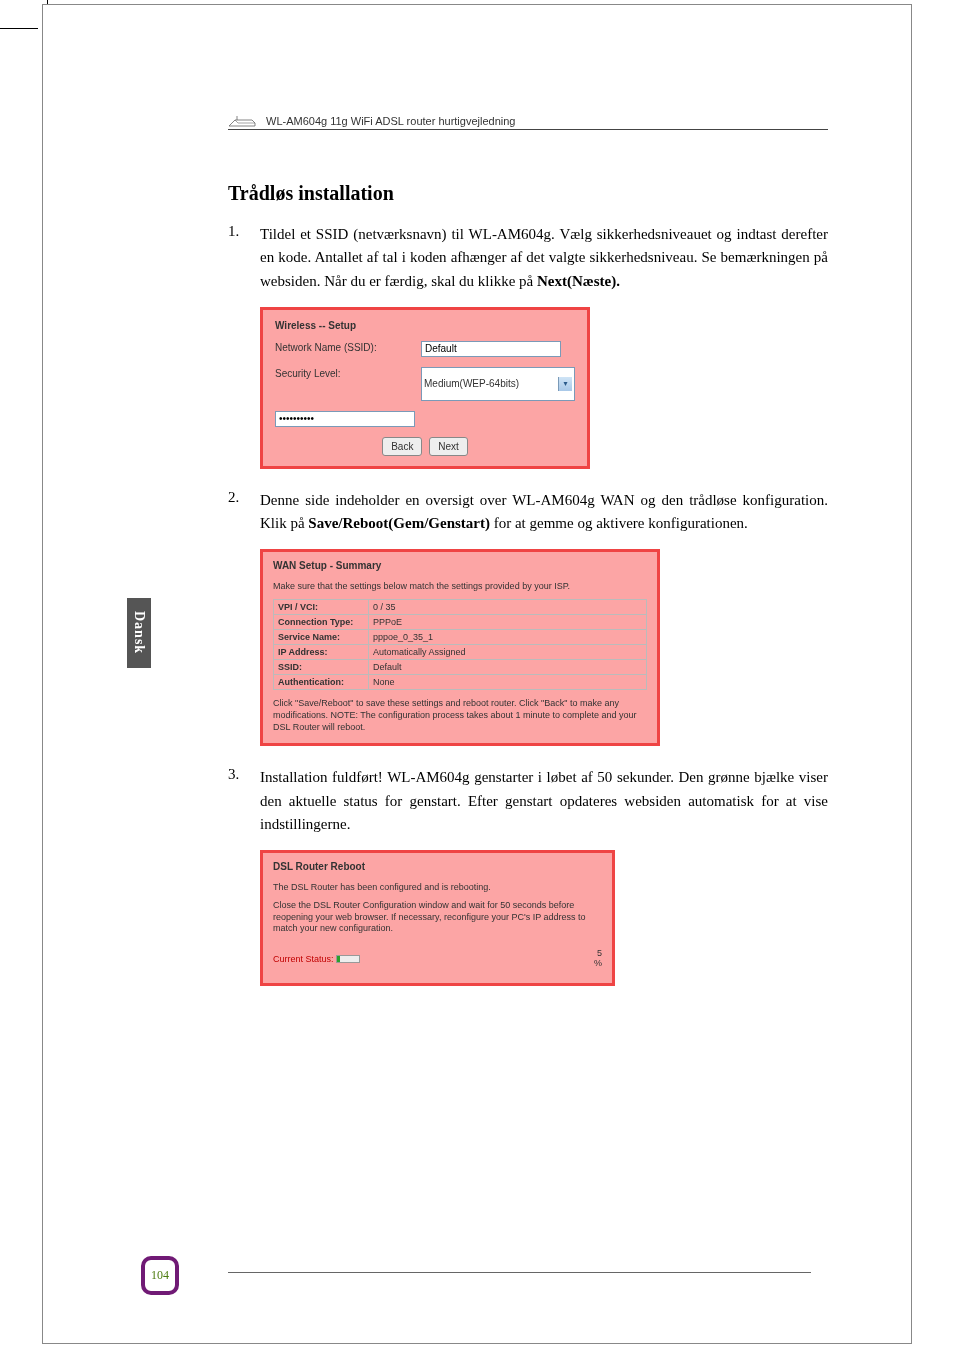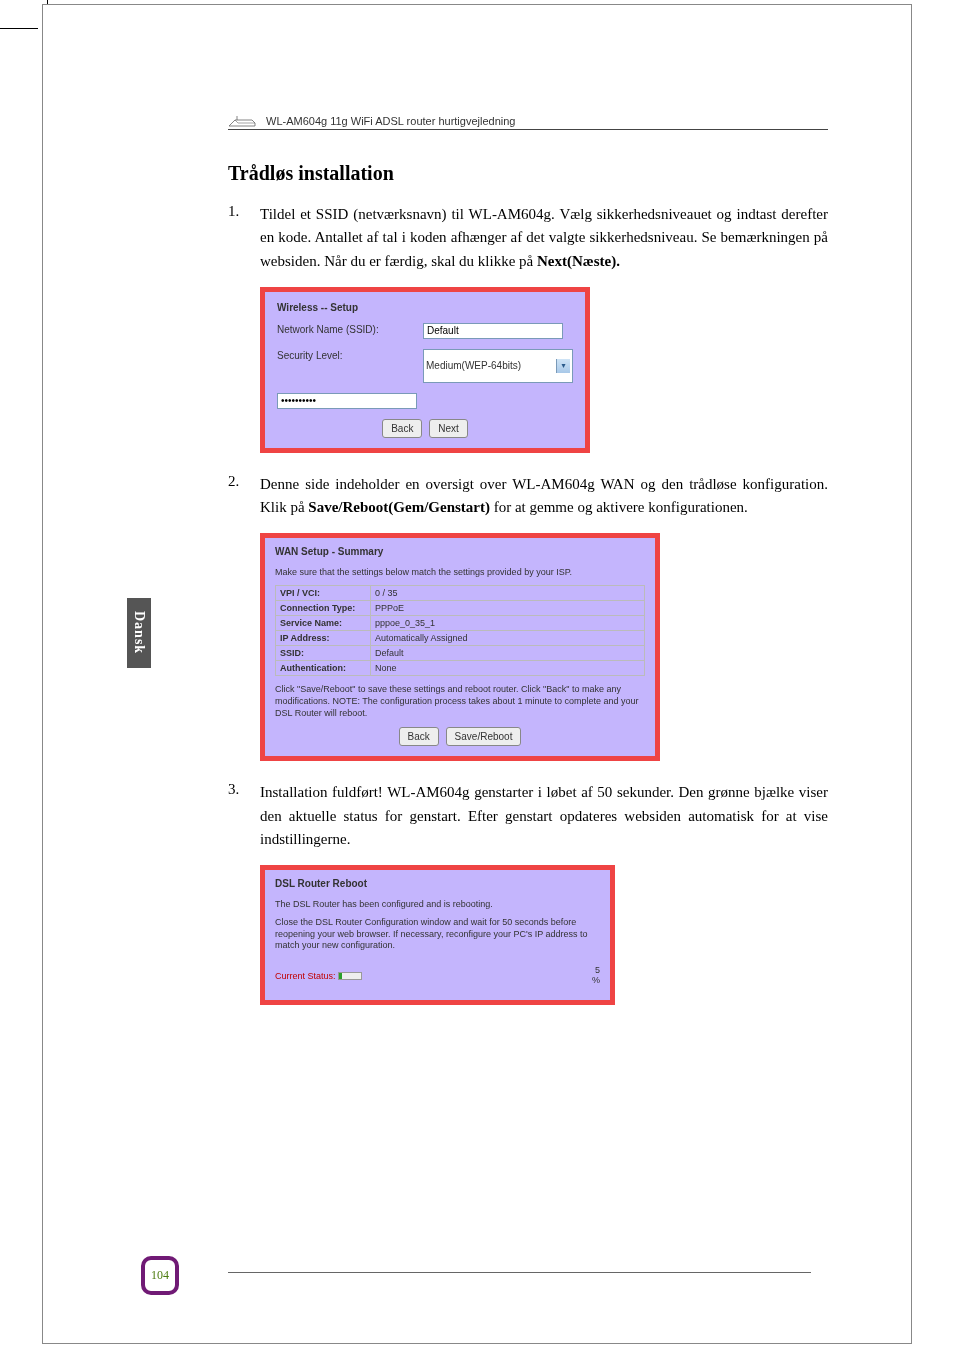--- a/index.html
+++ b/index.html
@@ -24,21 +24,21 @@
     position: absolute;
     left: 185px;
     top: 110px;
     width: 600px;
   }
   .header-line {
     display: flex;
     align-items: flex-end;
     border-bottom: 1px solid #444;
     padding-bottom: 2px;
-    margin-bottom: 32px;
+    margin-bottom: 52px;
     font-family: Arial, sans-serif;
   }
   .header-icon {
     width: 28px;
     height: 12px;
     margin-right: 10px;
     position: relative;
   }
   .header-icon svg { display: block; }
   .header-text {
@@ -62,22 +62,22 @@
     font-family: 'Times New Roman', serif;
   }
   .step-text {
     font-size: 15px;
     line-height: 1.55;
     text-align: justify;
     font-family: 'Times New Roman', serif;
   }
   .step-text b { font-weight: bold; }
   .panel {
-    border: 5px solid #ef4444;
-    background: #c4b5fd;
+    border: 3px solid #ef4444;
+    background: #fca5a5;
     font-family: Arial, Helvetica, sans-serif;
     font-size: 10px;
     color: #333;
   }
   .panel1 {
     margin-left: 32px;
     width: 330px;
     padding: 10px 12px 10px 12px;
     margin-bottom: 20px;
   }
@@ -292,24 +292,20 @@
               <td>Default</td>
             </tr>
         <tr>
               <td>Authentication:</td>
               <td>None</td>
             </tr>
       </tbody>
         </table>
       <div class="footnote">Click "Save/Reboot" to save these settings and reboot router. Click "Back" to make any modifications.
 NOTE: The configuration process takes about 1 minute to complete and your DSL Router will reboot.</div>
-      <div class="btn-row">
-        <span class="btn">Back</span>
-        <span class="btn">Save/Reboot</span>
-      </div>
     </div>
 
     <div class="step">
       <div class="step-num">3.</div>
       <div class="step-text">
         <span>Installation fuldført! WL-AM604g genstarter i løbet af 50 sekunder. Den grønne bjælke viser den aktuelle status for genstart. Efter genstart opdateres websiden automatisk for at vise indstillingerne.</span>
       </div>
     </div>
 
     <div class="panel panel3">

